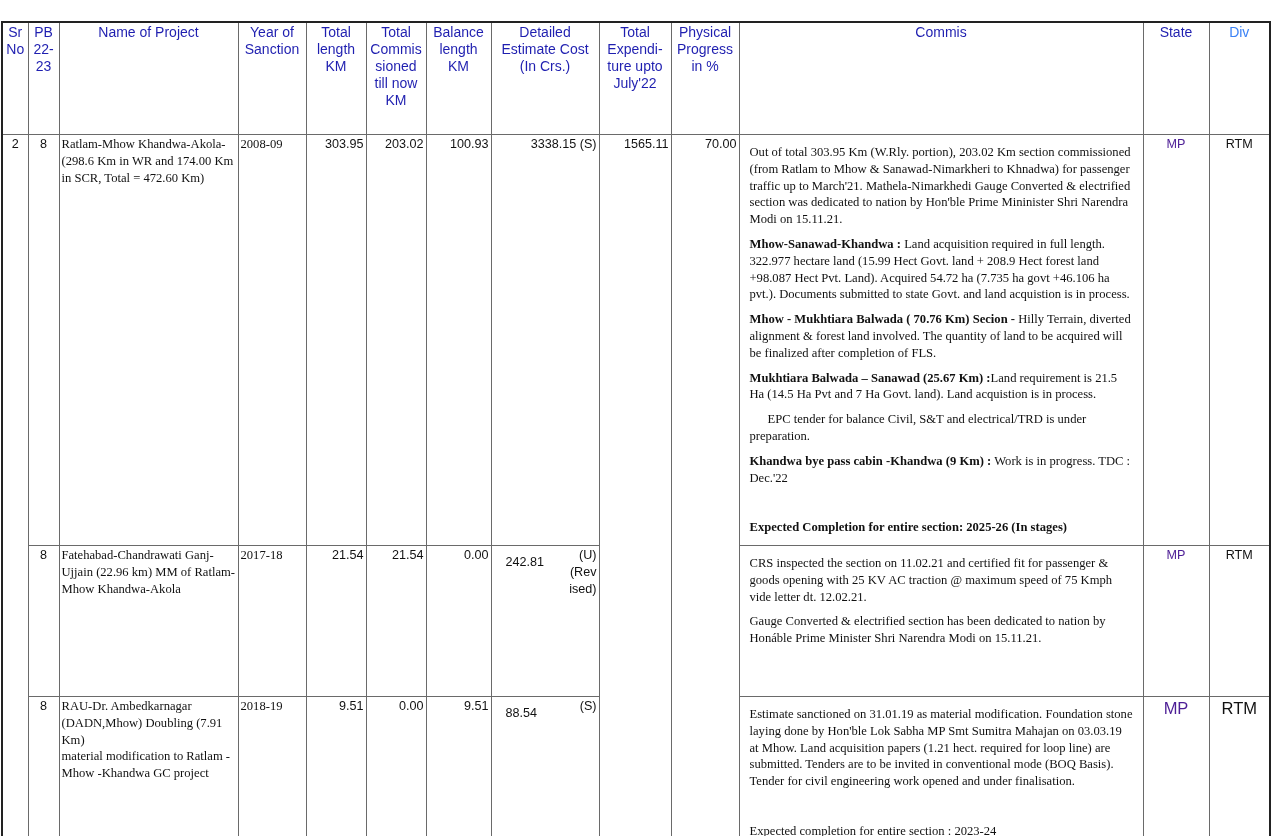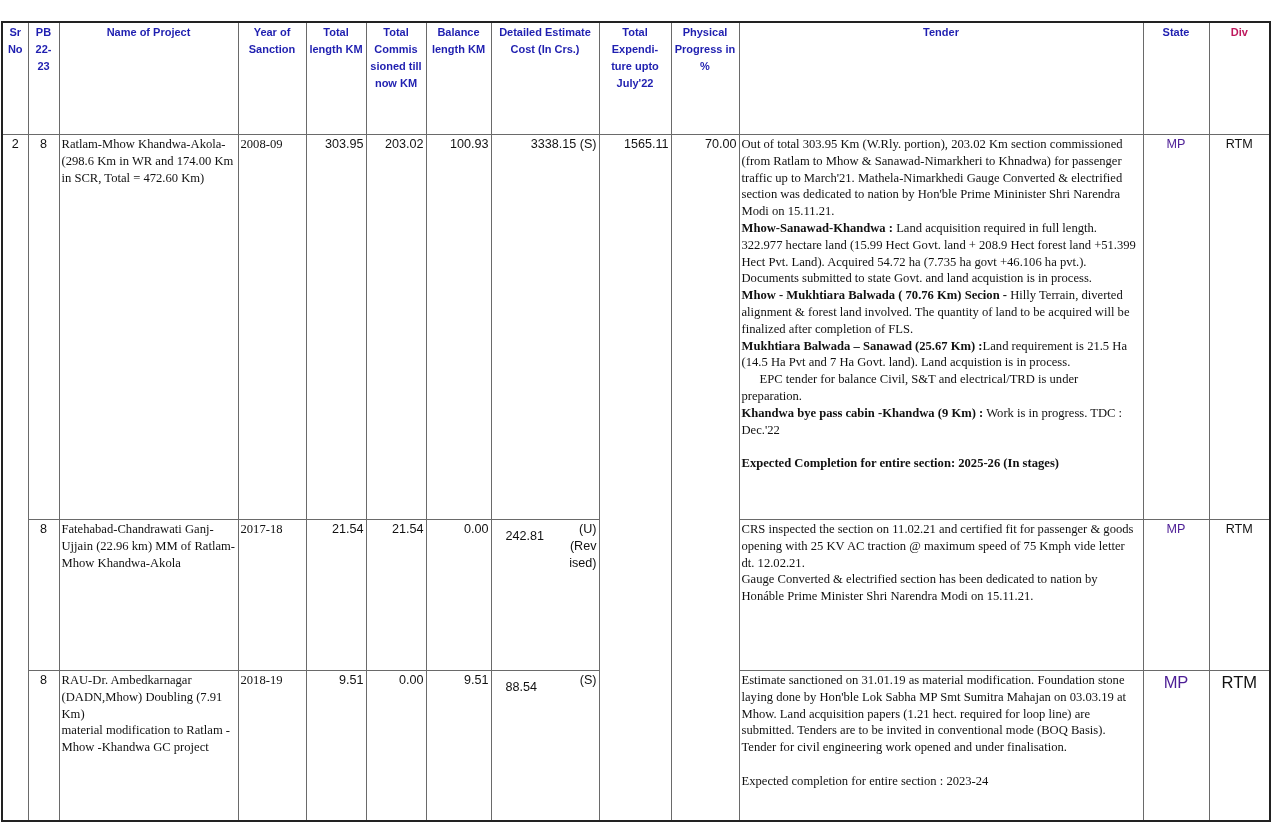--- a/index.html
+++ b/index.html
@@ -12,34 +12,34 @@
     font-size: 12.6px; line-height: 16.8px; color: #111;
   }
   table.proj td, table.proj th {
     border: 1px solid #6a6a6a;
     vertical-align: top;
     padding: 1px 2px;
     overflow: hidden;
   }
   table.proj { border: 2px solid #222; }
   th {
-    color: #1f1fb0; font-weight: bold; text-align: center;
-    font-size: 11px; line-height: 17px; padding-top: 2px;
+    color: #1f1fb0; font-weight: normal; text-align: center;
+    font-size: 14px; line-height: 17px; padding-top: 2px;
     height: 109px;
   }
-  th.div-h { color: #be185d; }
+  th.div-h { color: #3b82f6; }
   td.c { text-align: center; }
   td.l { text-align: left; font-family: Liberation Serif, serif; }
   td.num { text-align: right; }
   .state { color: #4c1d95; text-align: center; margin-top: 22px; }
   .big { font-size: 16.5px; line-height: 20px; }
   .r1 td { height: 382px; }
   .r2 td { height: 148px; }
   .r3 td { height: 147px; }
-  .remarks p { margin: 0; }
+  .remarks p { margin: 8px; }
   .remarks b { font-weight: bold; }
   .est { position: relative; }
   .est .v { position: absolute; left: 14px; top: 8px; }
   .est .tag { float: right; text-align: right; width: 30px; }
   .blankline { height: 16.8px; }
 </style>
 </head>
 <body>
 
 <table class="proj">
@@ -63,21 +63,21 @@
       <th>Sr No</th>
       <th>PB 22-23</th>
       <th>Name of Project</th>
       <th>Year of Sanction</th>
       <th>Total length KM</th>
       <th>Total Commis sioned till now KM</th>
       <th>Balance length KM</th>
       <th>Detailed Estimate Cost (In Crs.)</th>
       <th>Total Expendi- ture upto July'22</th>
       <th>Physical Progress in %</th>
-      <th>Tender</th>
+      <th>Commis</th>
       <th>State</th>
       <th class="div-h">Div</th>
     </tr>
   </thead>
   <tbody>
 
     <tr class="r1">
       <td class="c" rowspan="3">2</td>
       <td class="c">8</td>
       <td class="l">Ratlam-Mhow Khandwa-Akola- (298.6 Km in WR and 174.00 Km in SCR, Total = 472.60 Km)</td>
@@ -86,21 +86,21 @@
       <td class="num">203.02</td>
       <td class="num">100.93</td>
       <td class="num">
         <span>3338.15</span>
         <span>(S)</span>
       </td>
       <td class="num" rowspan="3">1565.11</td>
       <td class="num" rowspan="3">70.00</td>
       <td class="l remarks">
         <p>Out of total 303.95 Km (W.Rly. portion), 203.02 Km section commissioned (from Ratlam to Mhow &amp; Sanawad-Nimarkheri to Khnadwa) for passenger traffic up to March'21. Mathela-Nimarkhedi  Gauge Converted &amp; electrified section  was dedicated to nation by Hon'ble Prime Mininister Shri Narendra Modi on 15.11.21.</p>
-        <p><b>Mhow-Sanawad-Khandwa :</b><span> Land acquisition required in full length. 322.977 hectare land (15.99 Hect Govt. land + 208.9 Hect forest land +51.399 Hect Pvt. Land). Acquired 54.72 ha (7.735 ha govt +46.106 ha pvt.). Documents  submitted to state Govt. and land acquistion is in process.</span></p>
+        <p><b>Mhow-Sanawad-Khandwa :</b><span> Land acquisition required in full length. 322.977 hectare land (15.99 Hect Govt. land + 208.9 Hect forest land +98.087 Hect Pvt. Land). Acquired 54.72 ha (7.735 ha govt +46.106 ha pvt.). Documents  submitted to state Govt. and land acquistion is in process.</span></p>
         <p><b>Mhow - Mukhtiara Balwada ( 70.76 Km) Secion -</b><span> Hilly Terrain, diverted alignment &amp; forest land involved. The quantity of land to be acquired will be finalized after completion of FLS.</span></p>
         <p><b>Mukhtiara Balwada – Sanawad (25.67 Km) :</b><span>Land requirement is 21.5 Ha (14.5 Ha Pvt and 7 Ha Govt. land). Land acquistion is in process.</span></p>
         <p style="text-indent:18px">EPC tender for balance Civil, S&amp;T and electrical/TRD is under preparation.</p>
         <p><b>Khandwa bye pass cabin -Khandwa (9 Km) :</b><span> Work is in progress. TDC : Dec.'22</span></p>
         <div class="blankline"></div>
         <p style="font-weight:bold">Expected Completion  for entire section:  2025-26 (In stages)</p>
       </td>
       <td class="state">MP</td>
       <td class="c">RTM</td>
     </tr>

